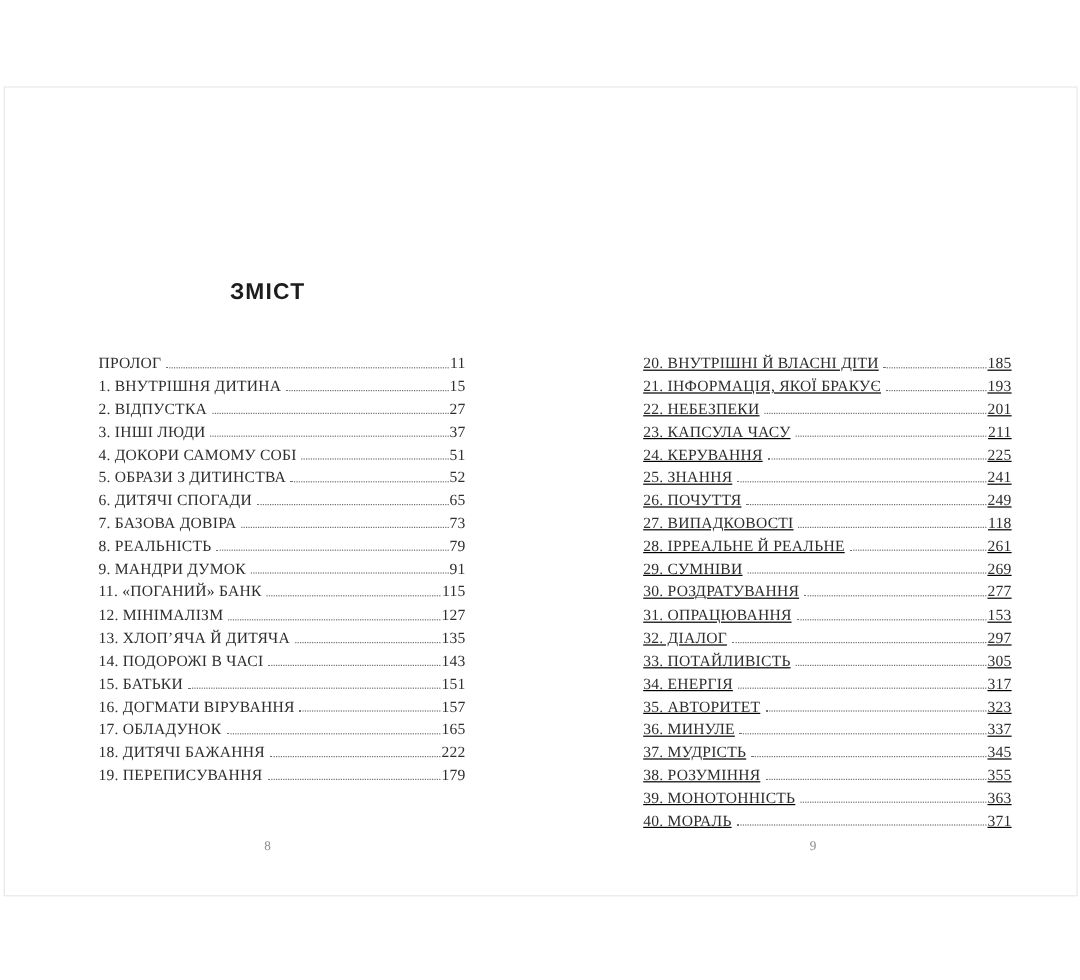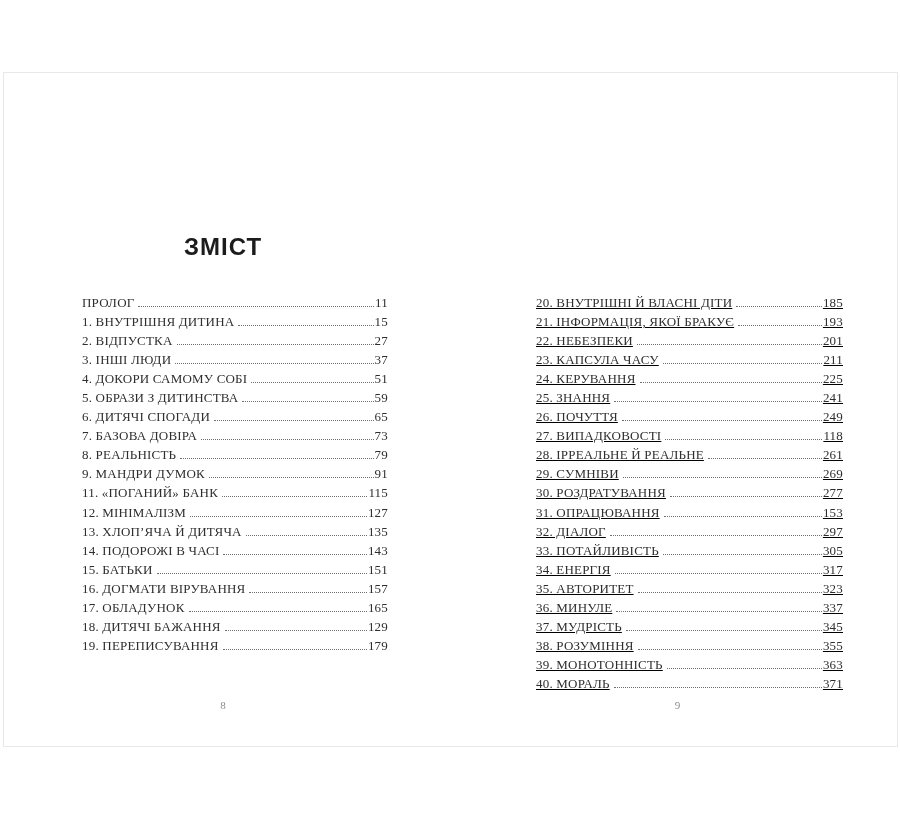--- a/index.html
+++ b/index.html
@@ -25,21 +25,21 @@
   }
   .toc-title {
     position: absolute;
     left: 54px;
     top: 160px;
     width: 330px;
     margin: 0;
     text-align: center;
     font-family: "Liberation Sans", sans-serif;
     font-weight: 700;
-    font-size: 24px;
+    font-size: 19px;
     letter-spacing: 1px;
     color: #1c1c1c;
   }
   .toc-col {
     position: absolute;
     top: 220px;
   }
   .toc-col.left  { left: 54px;  width: 330px; }
   .toc-col.right { left: 508px; width: 331px; text-decoration: underline; }
   .toc-row {
@@ -100,21 +100,21 @@
           <span class="toc-page">37</span>
         </div>
         <div class="toc-row">
           <span class="toc-label">4. ДОКОРИ САМОМУ СОБІ</span>
           <span class="toc-dots"></span>
           <span class="toc-page">51</span>
         </div>
         <div class="toc-row">
           <span class="toc-label">5. ОБРАЗИ З ДИТИНСТВА</span>
           <span class="toc-dots"></span>
-          <span class="toc-page">59</span>
+          <span class="toc-page">52</span>
         </div>
         <div class="toc-row">
           <span class="toc-label">6. ДИТЯЧІ СПОГАДИ</span>
           <span class="toc-dots"></span>
           <span class="toc-page">65</span>
         </div>
         <div class="toc-row">
           <span class="toc-label">7. БАЗОВА ДОВІРА</span>
           <span class="toc-dots"></span>
           <span class="toc-page">73</span>
@@ -160,21 +160,21 @@
           <span class="toc-page">157</span>
         </div>
         <div class="toc-row">
           <span class="toc-label">17. ОБЛАДУНОК</span>
           <span class="toc-dots"></span>
           <span class="toc-page">165</span>
         </div>
         <div class="toc-row">
           <span class="toc-label">18. ДИТЯЧІ БАЖАННЯ</span>
           <span class="toc-dots"></span>
-          <span class="toc-page">129</span>
+          <span class="toc-page">222</span>
         </div>
         <div class="toc-row">
           <span class="toc-label">19. ПЕРЕПИСУВАННЯ</span>
           <span class="toc-dots"></span>
           <span class="toc-page">179</span>
         </div>
       </div>
 
     <div class="folio left">8</div>
   </div>

